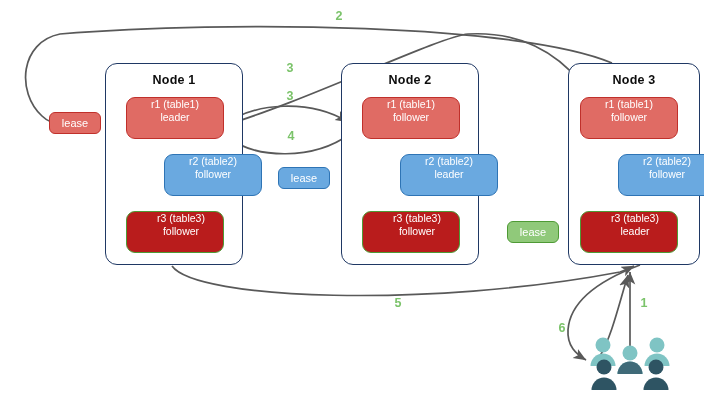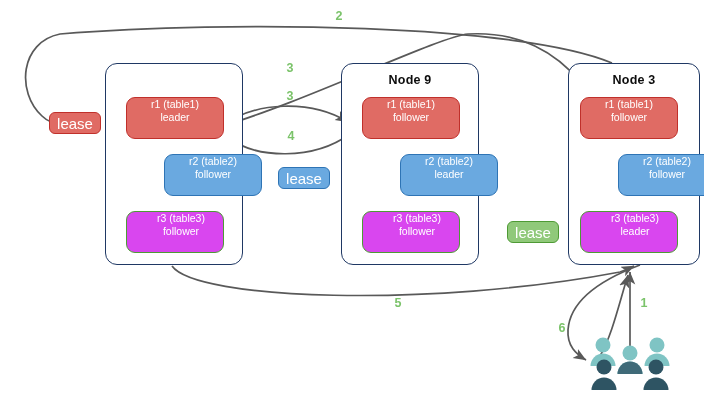--- a/index.html
+++ b/index.html
@@ -33,31 +33,31 @@
     flex-direction:column;
     align-items:center;
     color:#ffffff;
     font-size:10.5px;
     line-height:13px;
     text-align:center;
   }
   .replica span{display:block;}
   .r-red{background:#e06b64;border:1.4px solid #c0302b;}
   .r-blue{background:#6aa9e0;border:1.4px solid #2e74b5;margin-left:38px;}
-  .r-green{background:#d946ef;border:1.4px solid #4e9a35;padding-left:12px;}
+  .r-green{background:#b91c1c;border:1.4px solid #4e9a35;padding-left:12px;}
 
   .lease{
     position:absolute;
     box-sizing:border-box;
     border-radius:6px;
     display:flex;
     align-items:center;
     justify-content:center;
     color:#ffffff;
-    font-size:15px;
+    font-size:11px;
   }
   .l-red{background:#e06b64;border:1.4px solid #c0302b;}
   .l-blue{background:#6aa9e0;border:1.4px solid #2e74b5;}
   .l-green{background:#90c97a;border:1.4px solid #4e9a35;}
 
   .step{
     position:absolute;
     color:#7bc36a;
     font-size:12.5px;
     font-weight:bold;
@@ -91,36 +91,37 @@
 
       <path d="M630,350 L630,272"></path>
 
       <path d="M640,265 C600,280 570,300 568,330 C567,346 576,354 586,360"></path>
 
       <path d="M600,356 C612,336 620,300 628,275"></path>
     </g>
   </svg>
 
   <div class="node-box" style="left:105px;top:63px;width:138px;height:202px;">
+    <div class="node-title">Node 1</div>
     <div class="replica r-red" style="left:20px;top:33px;width:98px;height:42px;">
       <span>r1 (table1)</span>
       <span>leader</span>
     </div>
     <div class="replica r-blue" style="left:20px;top:90px;width:98px;height:42px;">
       <span>r2 (table2)</span>
       <span>follower</span>
     </div>
     <div class="replica r-green" style="left:20px;top:147px;width:98px;height:42px;">
       <span>r3 (table3)</span>
       <span>follower</span>
     </div>
   </div>
 
   <div class="node-box" style="left:341px;top:63px;width:138px;height:202px;">
-    <div class="node-title">Node 9</div>
+    <div class="node-title">Node 2</div>
     <div class="replica r-red" style="left:20px;top:33px;width:98px;height:42px;">
       <span>r1 (table1)</span>
       <span>follower</span>
     </div>
     <div class="replica r-blue" style="left:20px;top:90px;width:98px;height:42px;">
       <span>r2 (table2)</span>
       <span>leader</span>
     </div>
     <div class="replica r-green" style="left:20px;top:147px;width:98px;height:42px;">
       <span>r3 (table3)</span>

